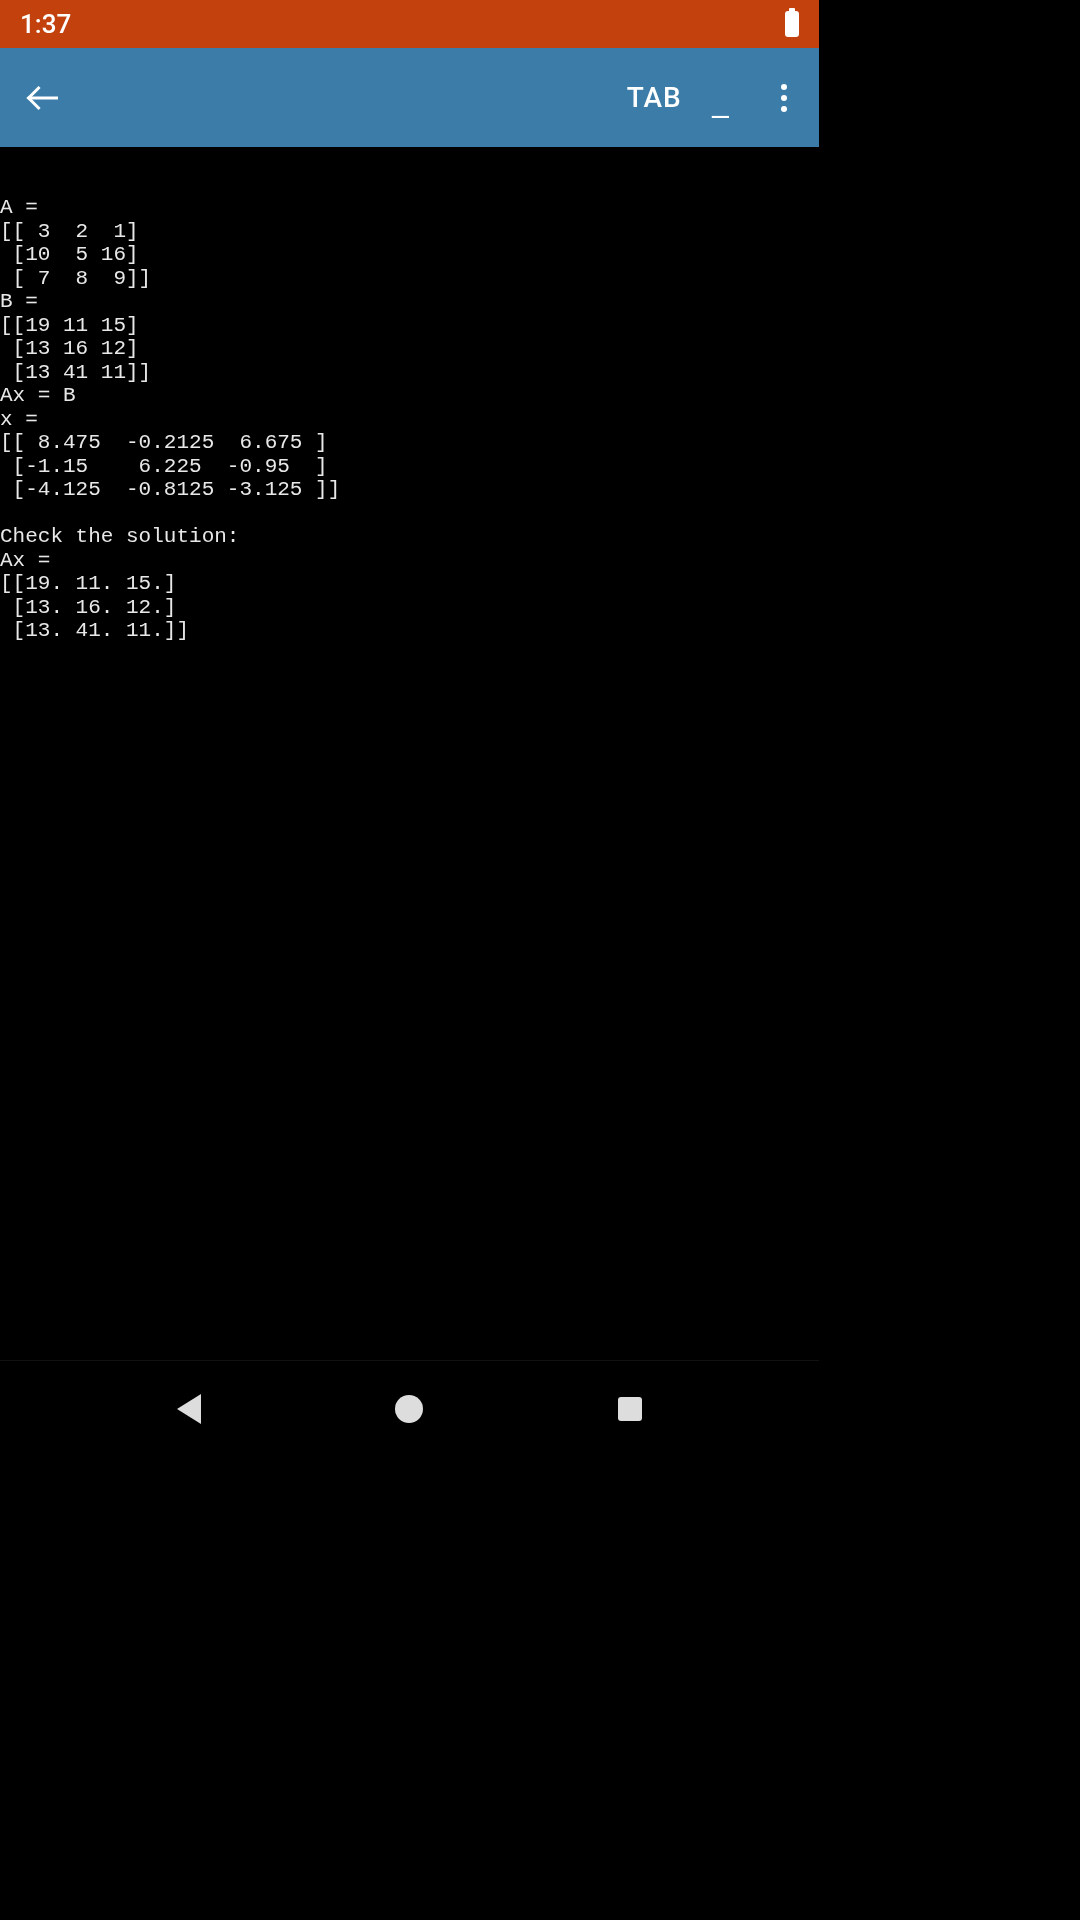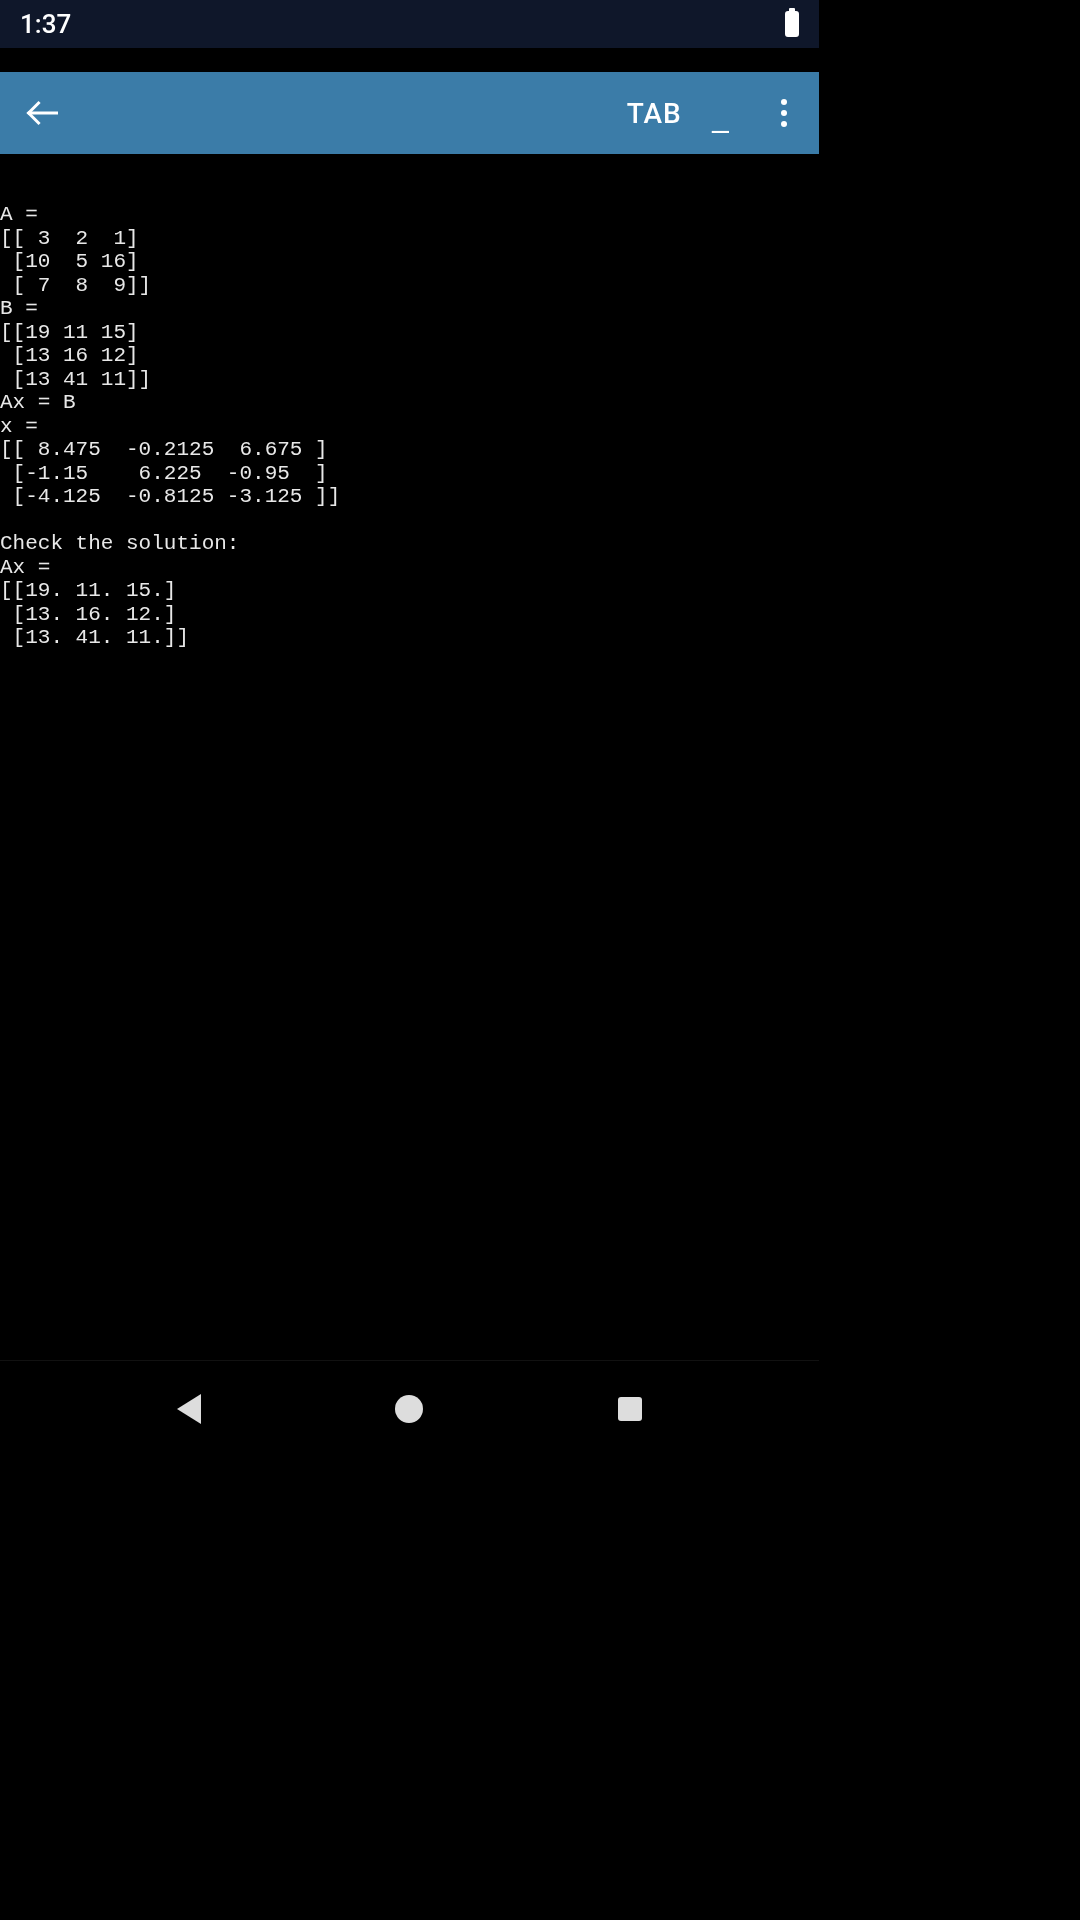--- a/index.html
+++ b/index.html
@@ -10,21 +10,21 @@
     body {
       width: 819px;
       height: 1456px;
       background: #000;
       font-family: -apple-system, BlinkMacSystemFont, 'Segoe UI', Roboto, sans-serif;
       overflow: hidden;
       position: relative;
     }
     .status-bar {
       height: 48px;
-      background: #0f172a;
+      background: #c2410c;
       display: flex;
       align-items: center;
       justify-content: space-between;
       padding: 0 20px;
       color: #fff;
     }
     .status-time {
       font-size: 26px;
       font-weight: 500;
     }
@@ -41,28 +41,27 @@
       position: absolute;
       top: -5px;
       left: 50%;
       transform: translateX(-50%);
       width: 6px;
       height: 3px;
       background: #fff;
       border-radius: 1px 1px 0 0;
     }
     .app-toolbar {
-      height: 82px;
+      height: 99px;
       background: #3b7ca8;
       display: flex;
       align-items: center;
       padding: 0 20px;
       color: #fff;
       position: relative;
-      margin-top: 24px;
     }
     .back-button {
       width: 48px;
       height: 48px;
       display: flex;
       align-items: center;
       justify-content: center;
       cursor: pointer;
     }
     .back-arrow {

